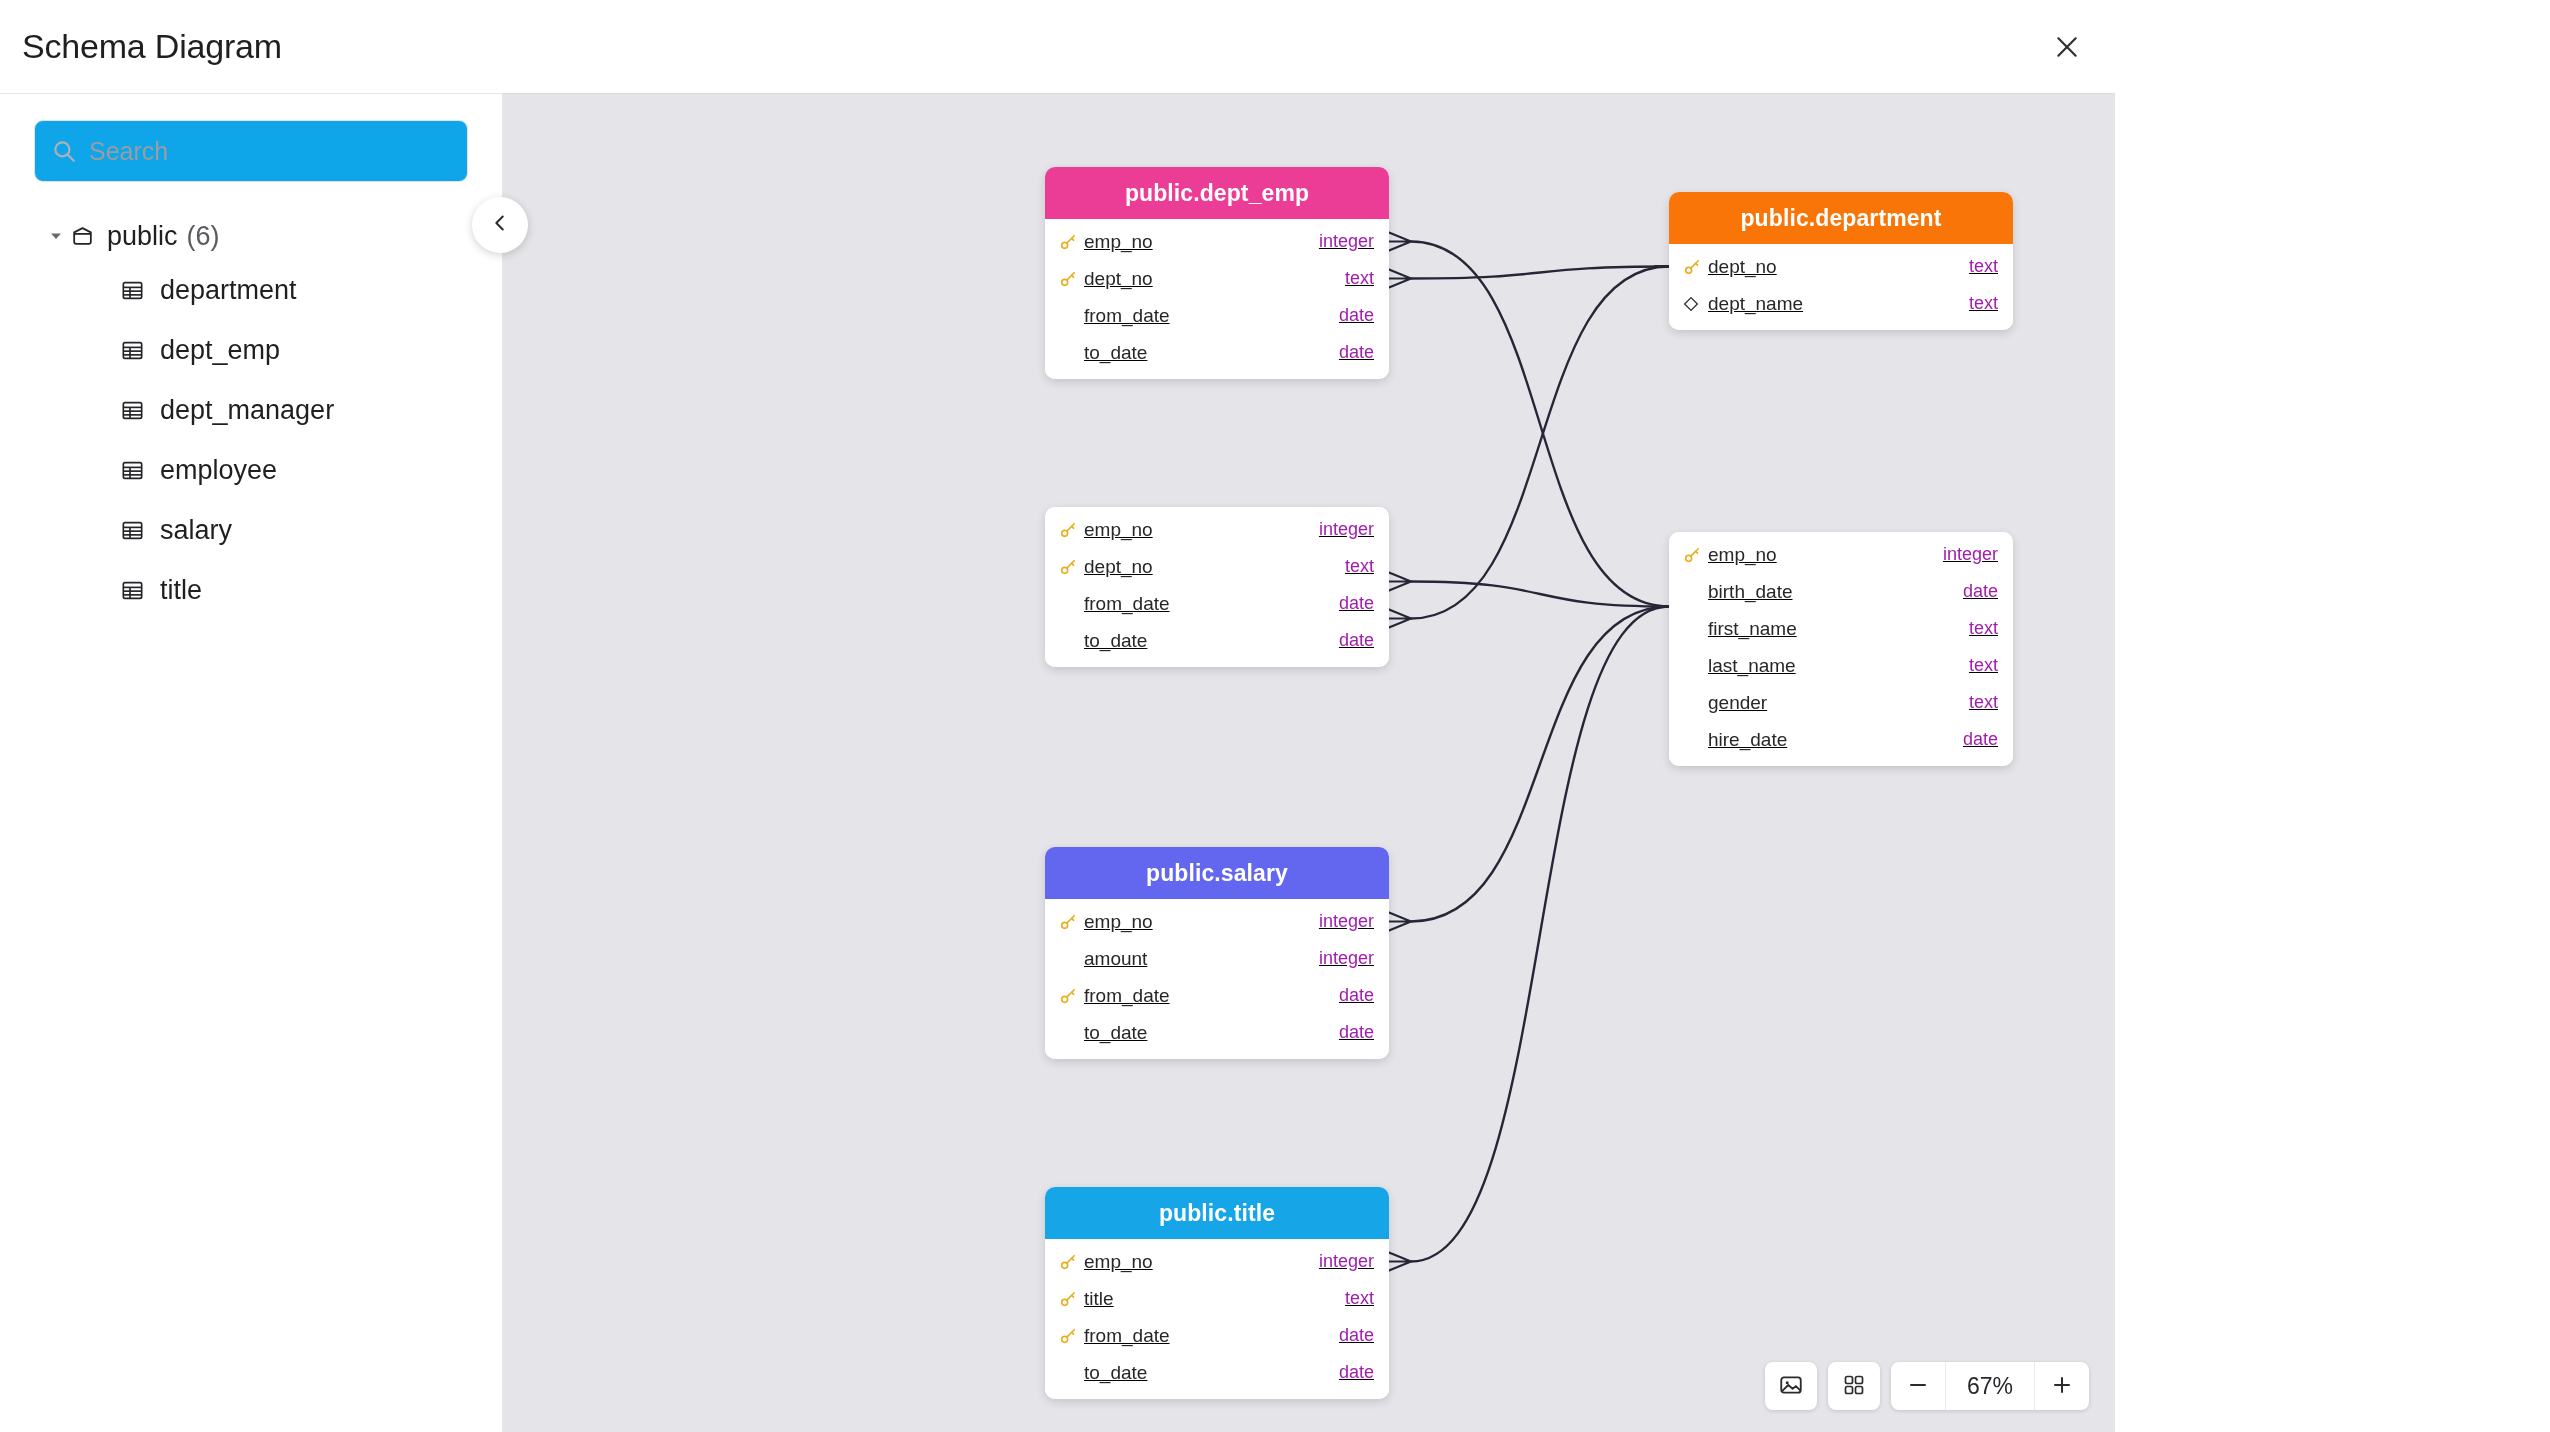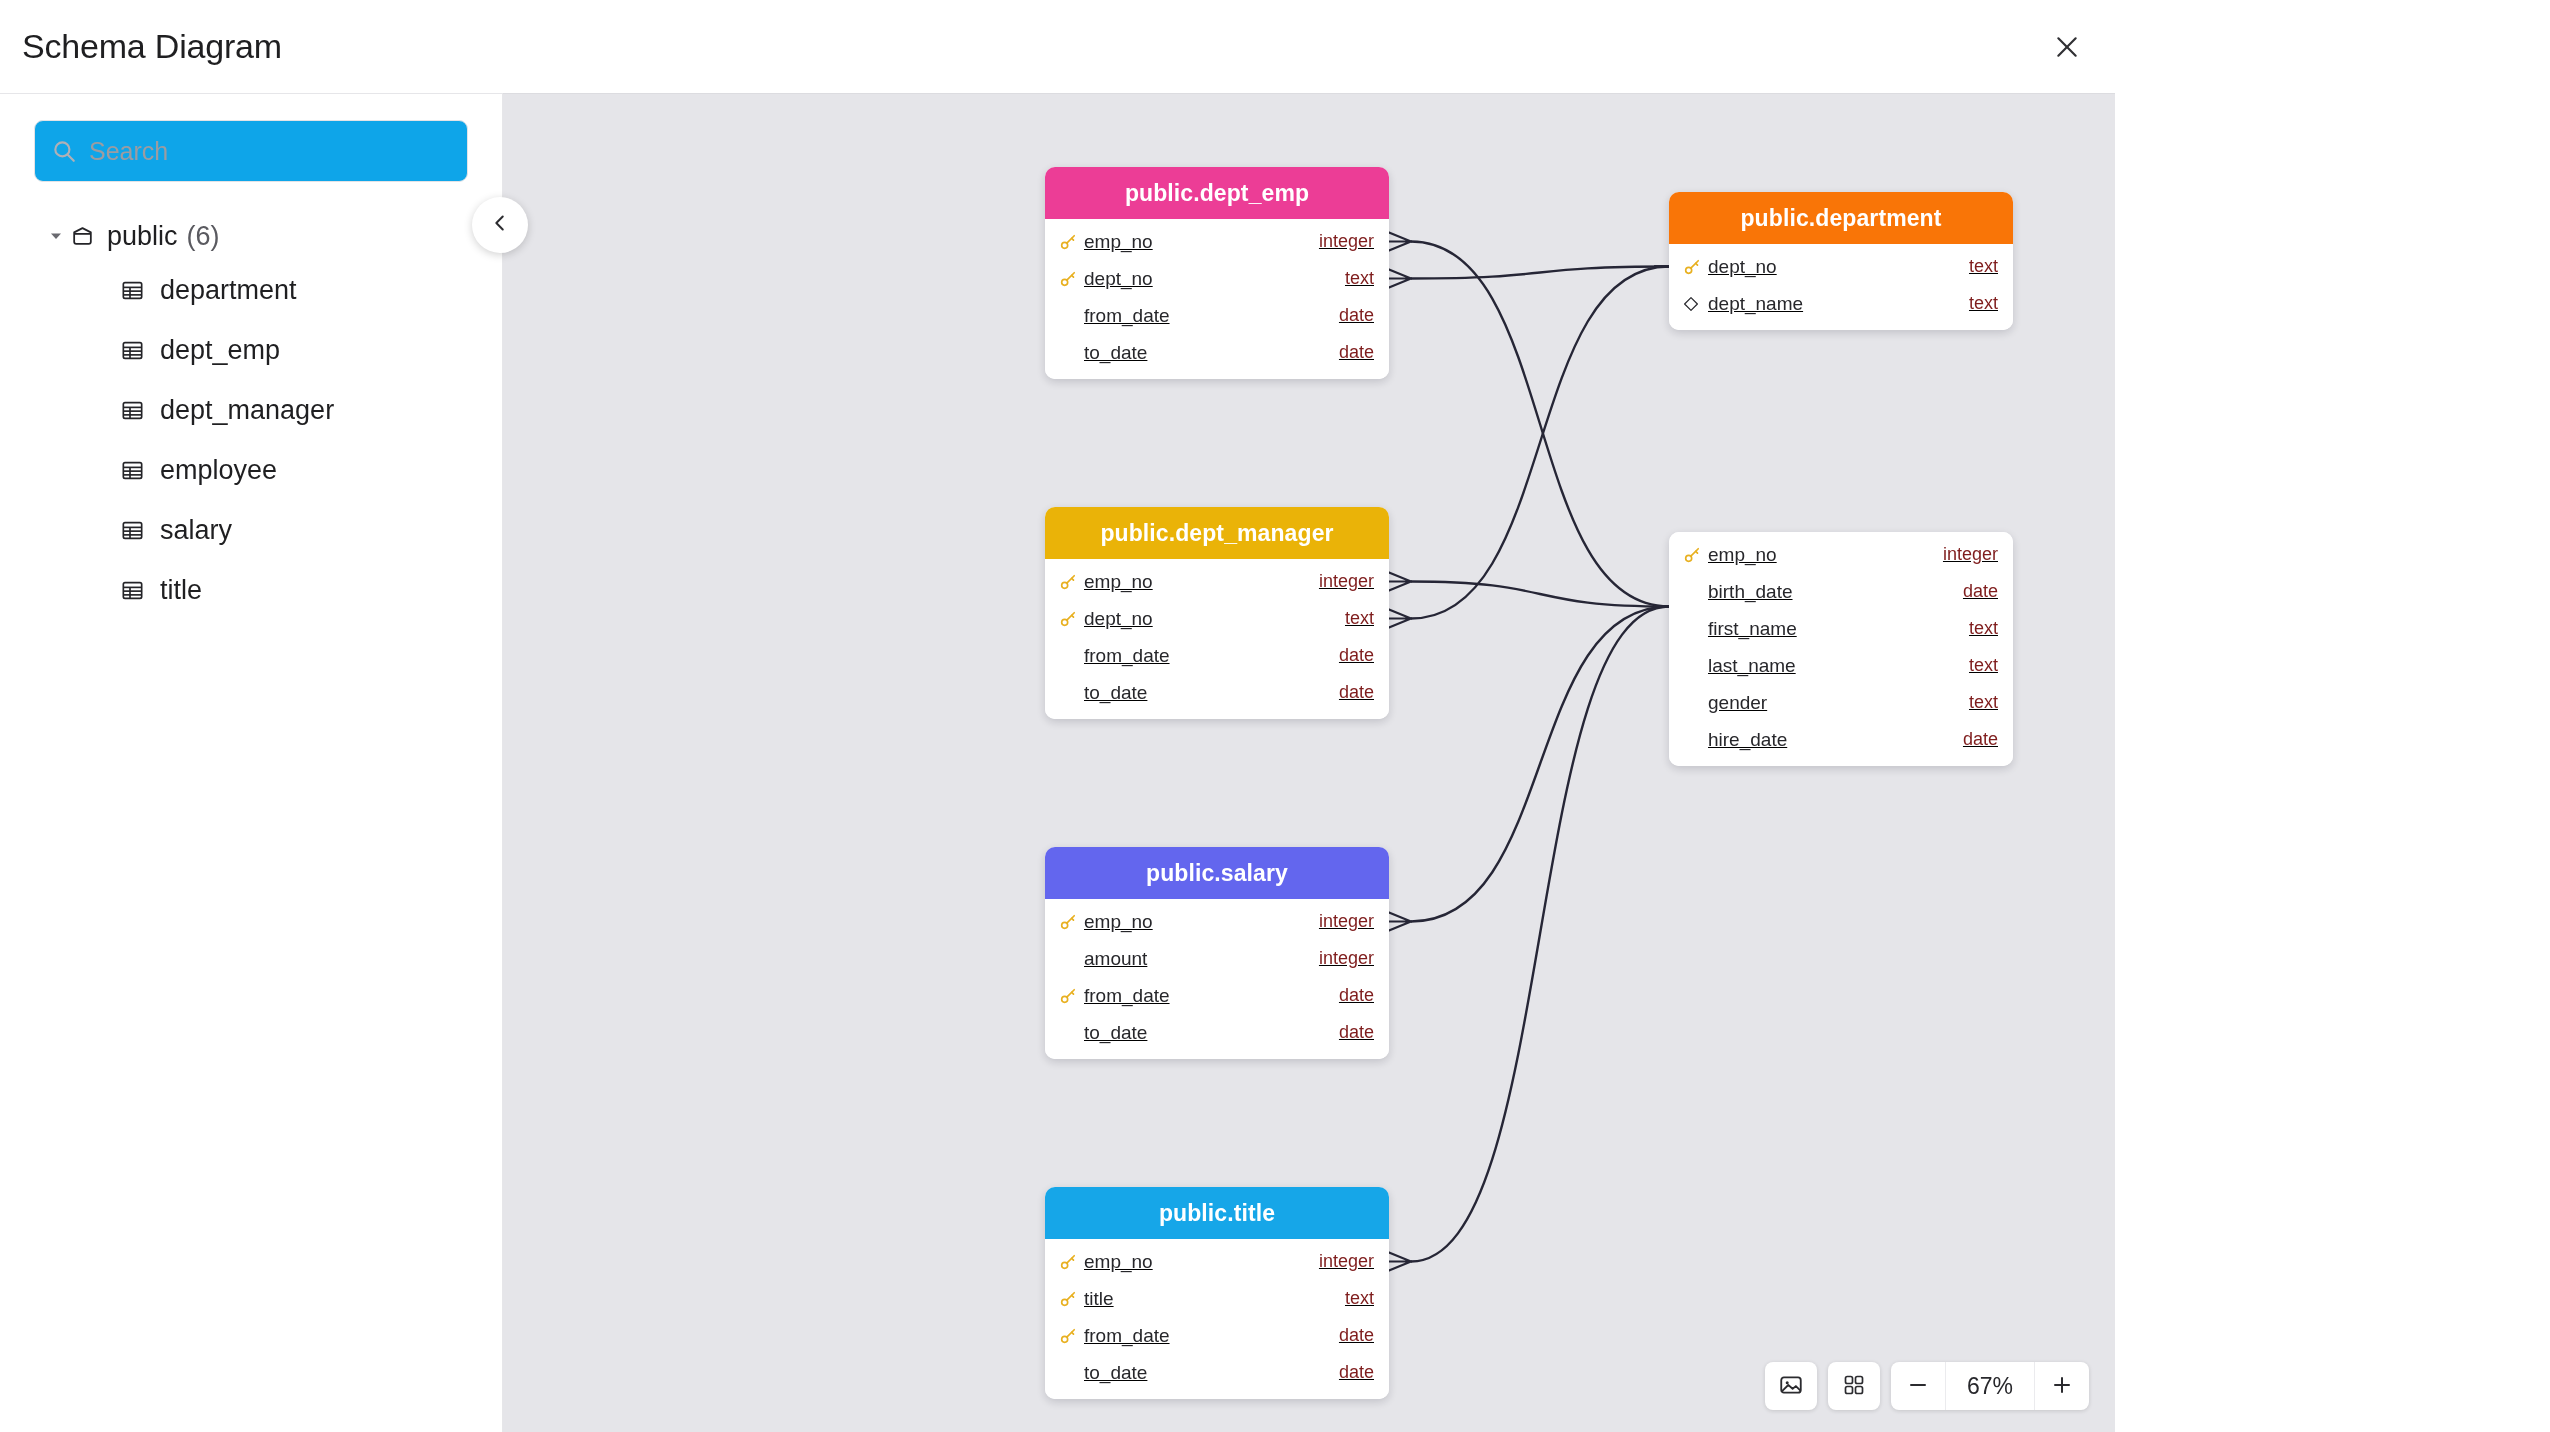--- a/index.html
+++ b/index.html
@@ -122,21 +122,21 @@
     letter-spacing: 0.1px;
   }
   .node-body { padding: 4px 0 8px 0; background:#fff;text-decoration:underline; }
   .col-row {
     height: 37px;
     display: flex; align-items: center;
     padding: 0 15px 0 13px;
   }
   .col-ic { width: 26px; flex: 0 0 26px; display: flex; align-items: center; }
   .col-name { flex: 1 1 auto; font-size: 19px; color: #27272b; }
-  .col-type { flex: 0 0 auto; font-size: 18px; color: #7f1d1d; margin-left: 36px; }
+  .col-type { flex: 0 0 auto; font-size: 18px; color: #a21caf; margin-left: 36px; }
 
   
   .toolbar {
     position: absolute;
     right: 26px; bottom: 22px;
     display: flex; align-items: center; gap: 11px;
     z-index: 50;
   }
   .tb-btn {
     width: 52px; height: 48px;
@@ -373,21 +373,20 @@
                   <svg width="18" height="18" viewBox="0 0 24 24" fill="none" stroke="#2b2b2f" stroke-width="1.7" stroke-linejoin="round">
                     <path d="M12 3.5 L20.5 12 L12 20.5 L3.5 12 Z"></path>
                   </svg>
                 </span>
                 <span class="col-name">dept_name</span>
                 <span class="col-type">text</span>
               </div>
             </div>
           </div>
           <div class="node" style="left: 542px; top: 413px;">
-            <div class="node-header" style="background:#eab308">public.dept_manager</div>
             <div class="node-body">
               <div class="col-row">
                 <span class="col-ic">
                   <svg width="20" height="20" viewBox="0 0 24 24" fill="none" stroke="#e8b020" stroke-width="2" stroke-linecap="round" stroke-linejoin="round">
                     <circle cx="8" cy="16" r="3.6"></circle>
                     <line x1="10.6" y1="13.4" x2="19.5" y2="4.5"></line>
                     <line x1="16.4" y1="7.6" x2="18.6" y2="9.8"></line>
                   </svg>
                 </span>
                 <span class="col-name">emp_no</span>

